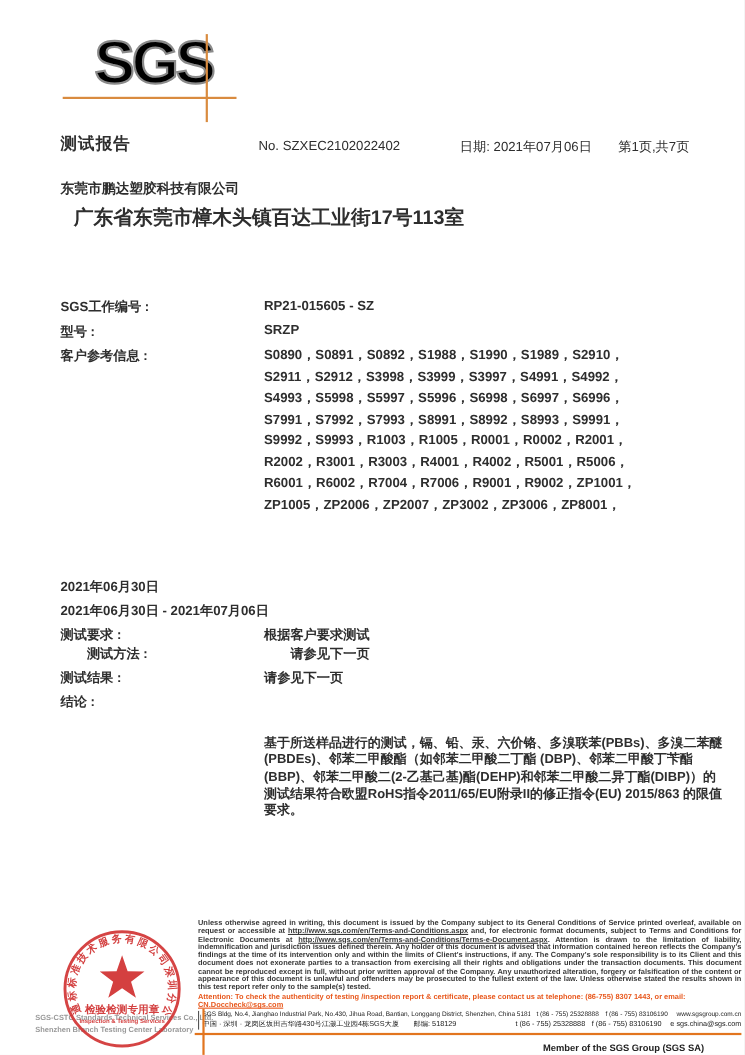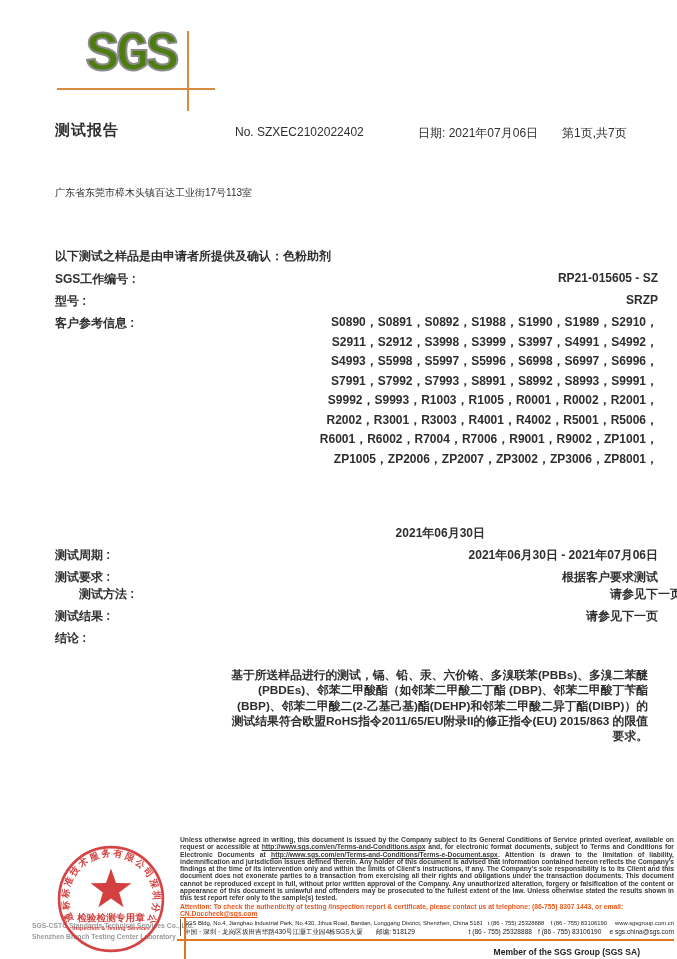--- a/index.html
+++ b/index.html
@@ -5,41 +5,41 @@
   * { box-sizing: border-box; margin: 0; padding: 0; }
   html, body { background: #e8e8e8; }
   body { font-family: "Liberation Sans", "DejaVu Sans", sans-serif; }
   .page {
     position: relative; width: 677px; height: 959px; margin: 0 auto;
     background: #ffffff; color: #2e2e2e; overflow: hidden;
   }
   
   .logo-text {
     position: absolute; left: 86px; top: 26px;
-    font-size: 55px; font-weight: bold; color: #4d7c0f;
+    font-size: 55px; font-weight: bold; color: #000000;
     letter-spacing: -3px; -webkit-text-stroke: 2px #8a8a8a;
-    font-family: Liberation Mono, monospace; line-height: 60px;
+    font-family: Liberation Sans, sans-serif; line-height: 60px;
   }
   .logo-hline { position: absolute; left: 57px; top: 88px; width: 158px; height: 2px; background: #d98b3f; }
   .logo-vline { position: absolute; left: 187px; top: 31px; width: 2px; height: 80px; background: #d98b3f; }
 
   .title-row { position: absolute; top: 123px; left: 0; width: 657px; height: 20px; font-size: 12px; }
   .doc-title { position: absolute; left: 55px; top: -2px; font-size: 15px; font-weight: bold; letter-spacing: 1px; }
   .report-no { position: absolute; left: 235px; top: 2px; }
   .report-date { position: absolute; left: 418px; top: 2px; }
   .report-page { position: absolute; left: 562px; top: 2px; }
 
   .applicant-name { position: absolute; left: 55px; top: 163px; font-size: 12.5px; font-weight: 600; }
-  .applicant-addr { position: absolute; left: 55px; top: 186px; font-size: 10px; font-weight: 400; }
+  .applicant-addr { position: absolute; left: 67px; top: 186px; font-size: 18px; font-weight: 700; }
 
   
   .intro { position: absolute; left: 55px; top: 248px; font-size: 12px; font-weight: 600; }
-  .frow { position: absolute; left: 55px; display: flex; font-size: 12px; }
+  .frow { position: absolute; left: 55px; display: flex; font-size: 12px; gap: 12px; }
   .frow .label { width: 173px; flex: none; font-weight: 600; }
-  .frow .value { width: 430px; font-weight: 600; text-align: right; }
+  .frow .value { width: 430px; font-weight: 600; }
   .row-job { top: 271px; } .row-model { top: 293px; }
   .row-refs { top: 315px; }
   .row-refs .value div { line-height: 23.5px; margin-top: -4px; }
   .row-received { top: 525px; } .row-period { top: 547px; }
   .row-req { top: 569px; } .row-method { top: 586px; margin-left: 24px; } .row-result { top: 608px; }
   .row-conclusion { top: 630px; }
   .row-conclusion .value { width: 420px; line-height: 15.3px; font-size: 11.8px; margin-top: 38px; }
 
   
   .f-right { position: absolute; left: 180px; top: 836px; width: 494px; }
@@ -75,23 +75,23 @@
   <div class="logo-hline"></div>
   <div class="logo-vline"></div>
 
   <div class="title-row">
     <span class="doc-title">测试报告</span>
     <span class="report-no">No. SZXEC2102022402</span>
     <span class="report-date">日期: 2021年07月06日</span>
     <span class="report-page">第1页,共7页</span>
   </div>
 
+  <div class="applicant-name">东莞市鹏达塑胶科技有限公司</div>
   <div class="applicant-addr">广东省东莞市樟木头镇百达工业街17号113室</div>
 
-  <div class="intro">以下测试之样品是由申请者所提供及确认：色粉助剂</div>
 
   <div class="frow row-job">
     <span class="label">SGS工作编号 :</span>
     <span class="value">RP21-015605 - SZ</span>
   </div>
 
   <div class="frow row-model">
     <span class="label">型号 :</span>
     <span class="value">SRZP</span>
   </div>
@@ -108,21 +108,20 @@
       <div>R6001，R6002，R7004，R7006，R9001，R9002，ZP1001，</div>
       <div>ZP1005，ZP2006，ZP2007，ZP3002，ZP3006，ZP8001，</div>
     </span>
   </div>
 
   <div class="frow row-received">
     <span class="value">2021年06月30日</span>
   </div>
 
   <div class="frow row-period">
-    <span class="label">测试周期 :</span>
     <span class="value">2021年06月30日 - 2021年07月06日</span>
   </div>
 
   <div class="frow row-req">
     <span class="label">测试要求 :</span>
     <span class="value">根据客户要求测试</span>
   </div>
 
   <div class="frow row-method">
     <span class="label">测试方法 :</span>

